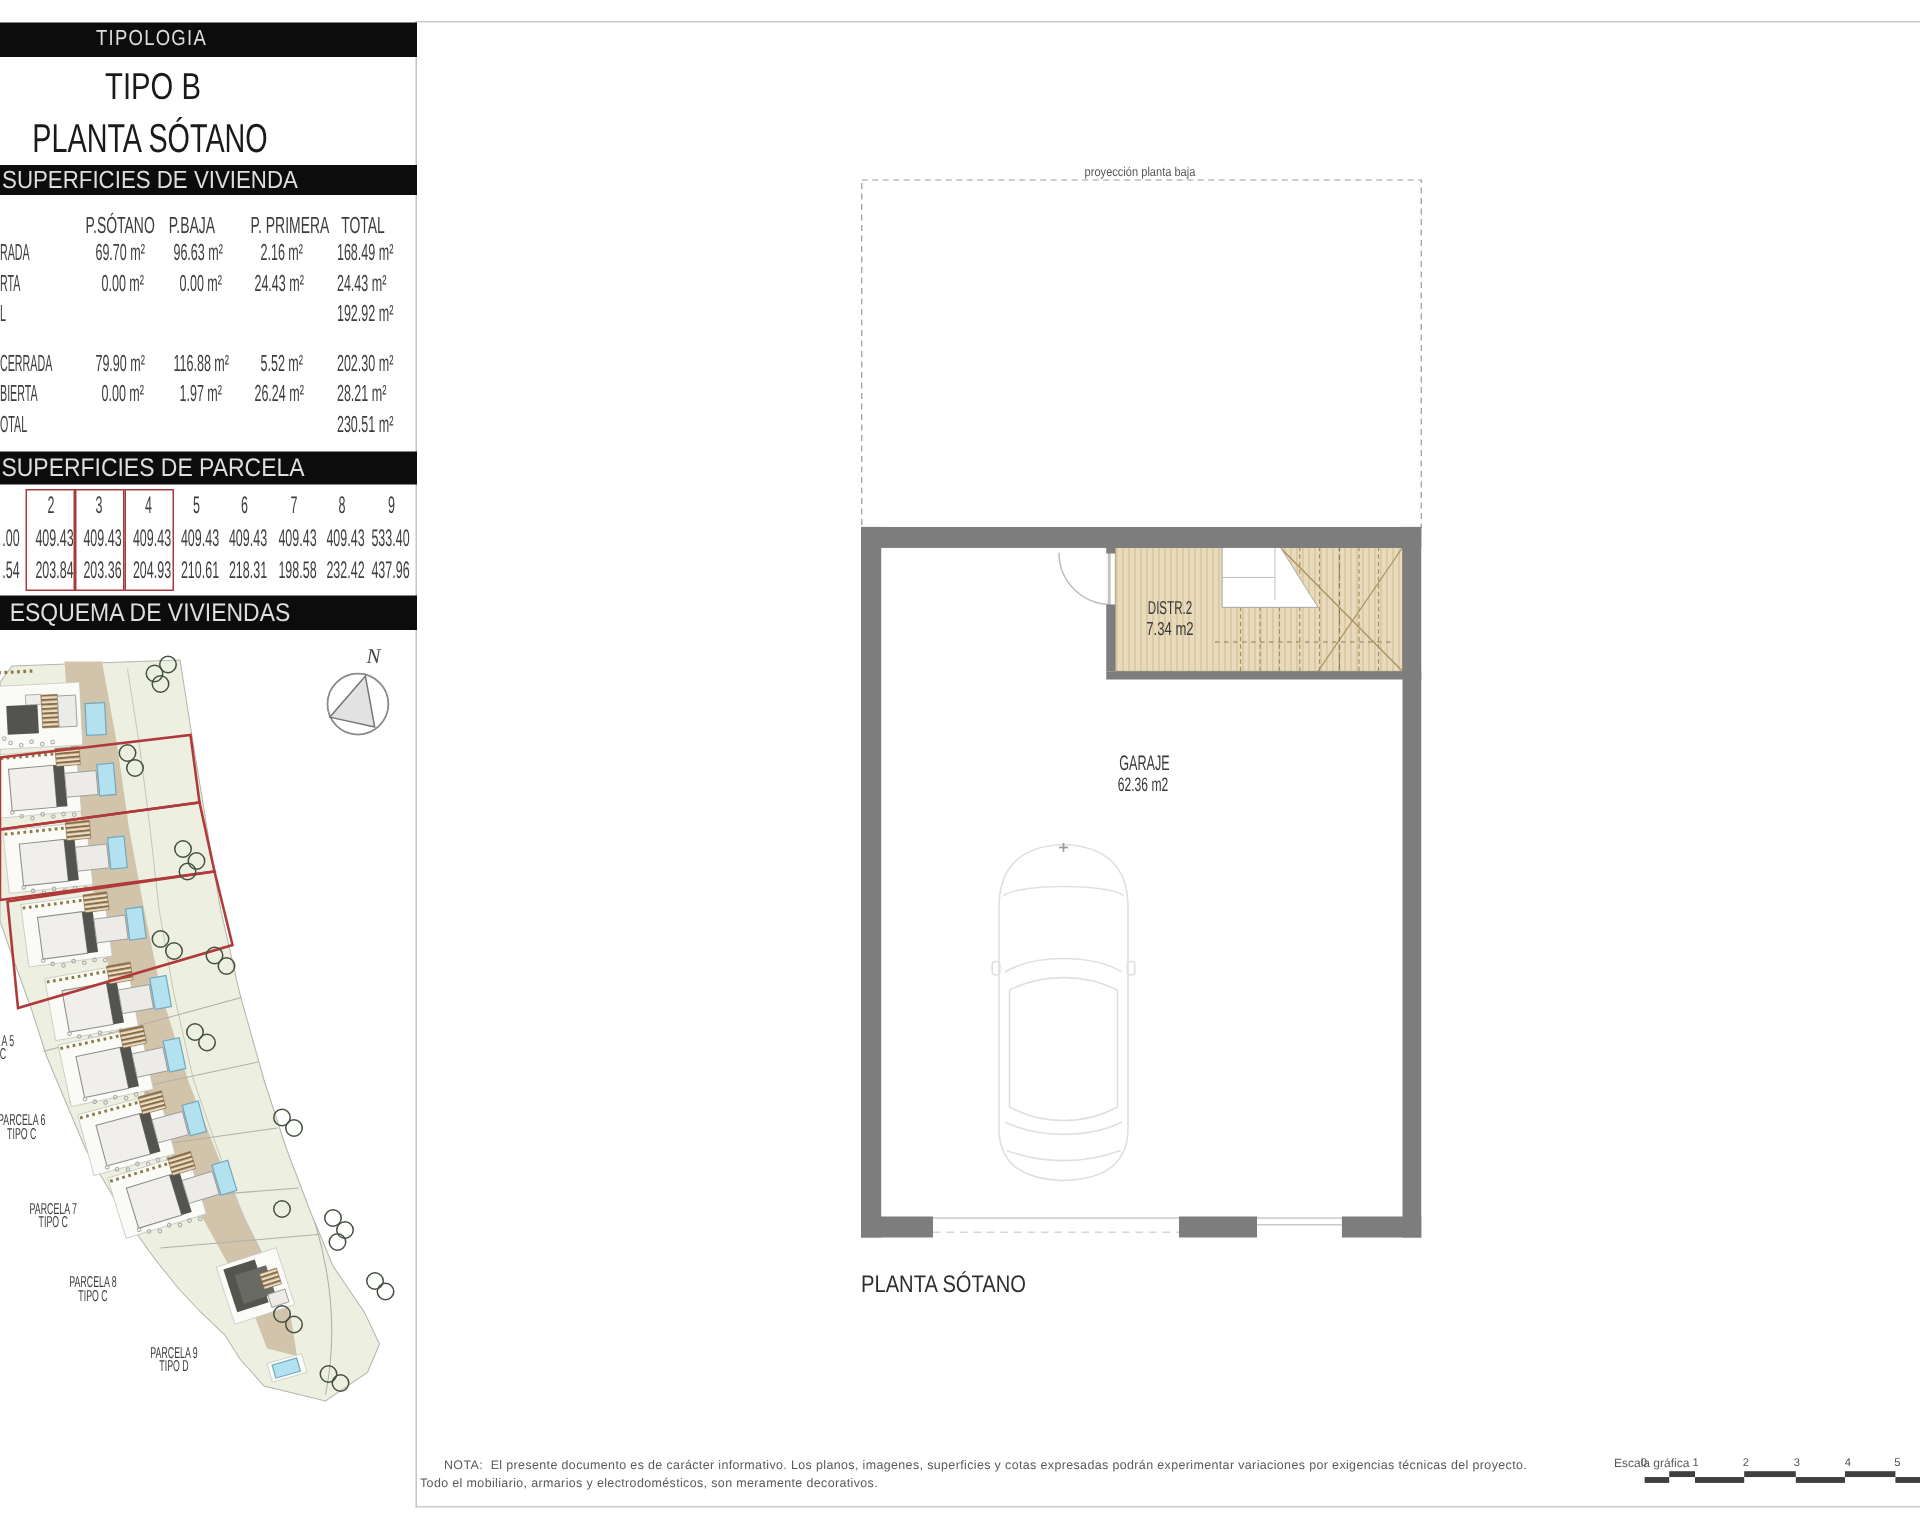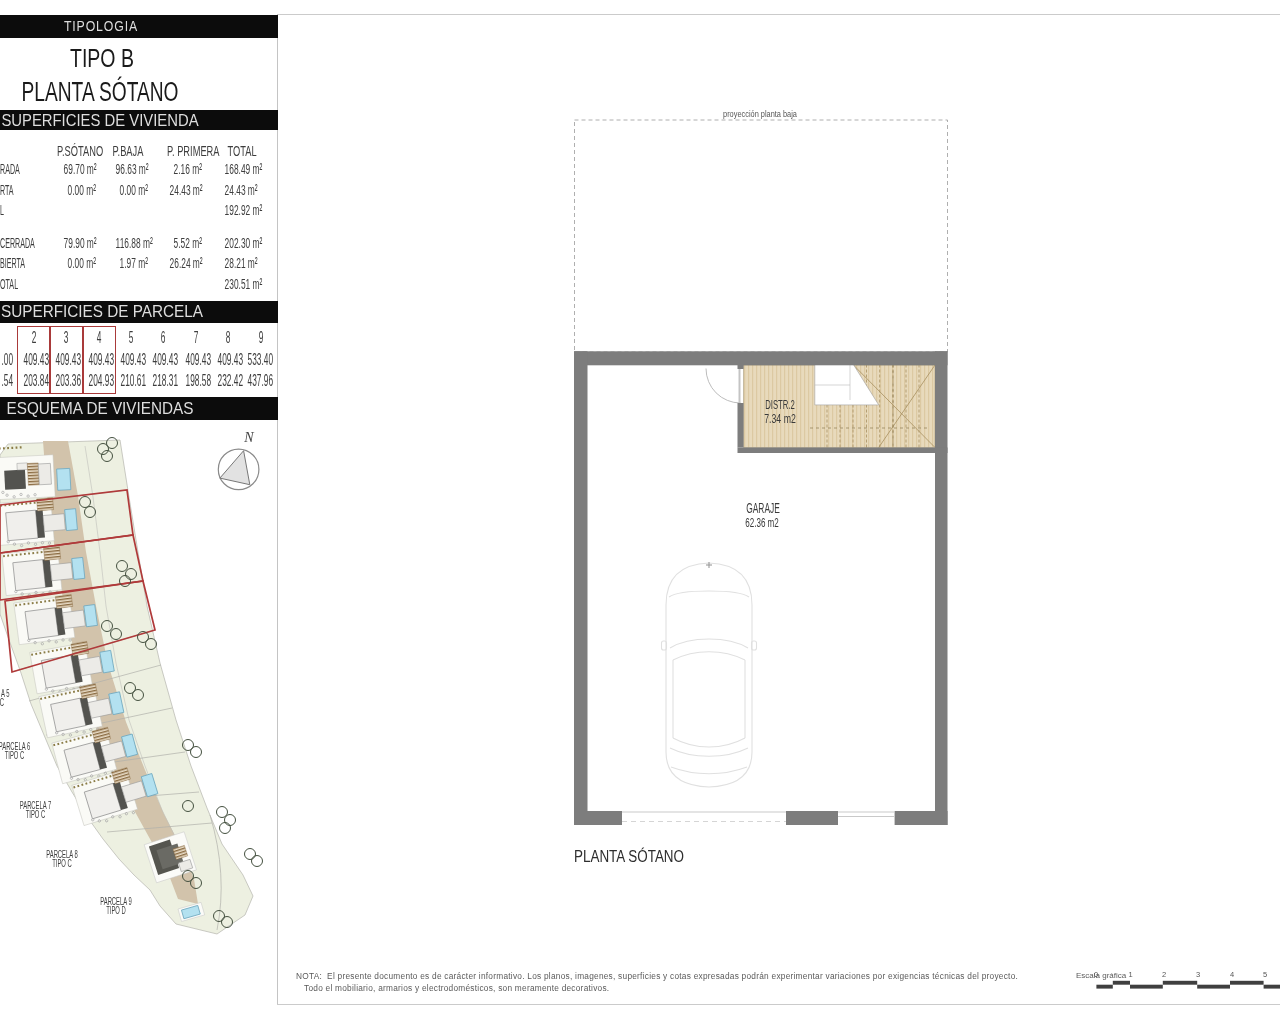--- a/index.html
+++ b/index.html
@@ -389,21 +389,21 @@
   <g stroke="#c9c9c9" stroke-width="1">
     <line x1="278" y1="712" x2="334.6" y2="712"></line>
     <line x1="278" y1="716.5" x2="334.6" y2="716.5"></line>
   </g>
 </svg>
 
 <div class="abs" style="left:574px;top:848px;font-size:16px;color:#2e2e2e;white-space:nowrap;transform:scaleX(0.84);transform-origin:0 0;">PLANTA SÓTANO</div>
 
 <div class="abs" style="left:296px;top:971px;font-size:8.3px;color:#5a5a5a;letter-spacing:0.25px;">NOTA:&nbsp; El presente documento es de carácter informativo. Los planos, imagenes, superficies y cotas expresadas podrán experimentar variaciones por exigencias técnicas del proyecto.</div>
 
-<div class="abs" style="left:304px;top:983px;font-size:8.3px;color:#5a5a5a;letter-spacing:0.25px;">Todo el mobiliario, armarios y electrodomésticos, son meramente decorativos.</div>
+<div class="abs" style="left:280px;top:983px;font-size:8.3px;color:#5a5a5a;letter-spacing:0.25px;">Todo el mobiliario, armarios y electrodomésticos, son meramente decorativos.</div>
 
 <div class="abs" style="left:1076px;top:971px;font-size:8px;color:#5a5a5a;">Escala gráfica</div>
 
 <svg class="abs" style="left:1090px;top:965px;" width="190" height="30" viewBox="0 0 190 30" id="scalebar">
   <g font-family="Liberation Sans" font-size="7.5" fill="#555">
     <text x="6" y="12" text-anchor="middle">0</text>
     <text x="40.5" y="12" text-anchor="middle">1</text>
     <text x="74" y="12" text-anchor="middle">2</text>
     <text x="108" y="12" text-anchor="middle">3</text>
     <text x="142" y="12" text-anchor="middle">4</text>

